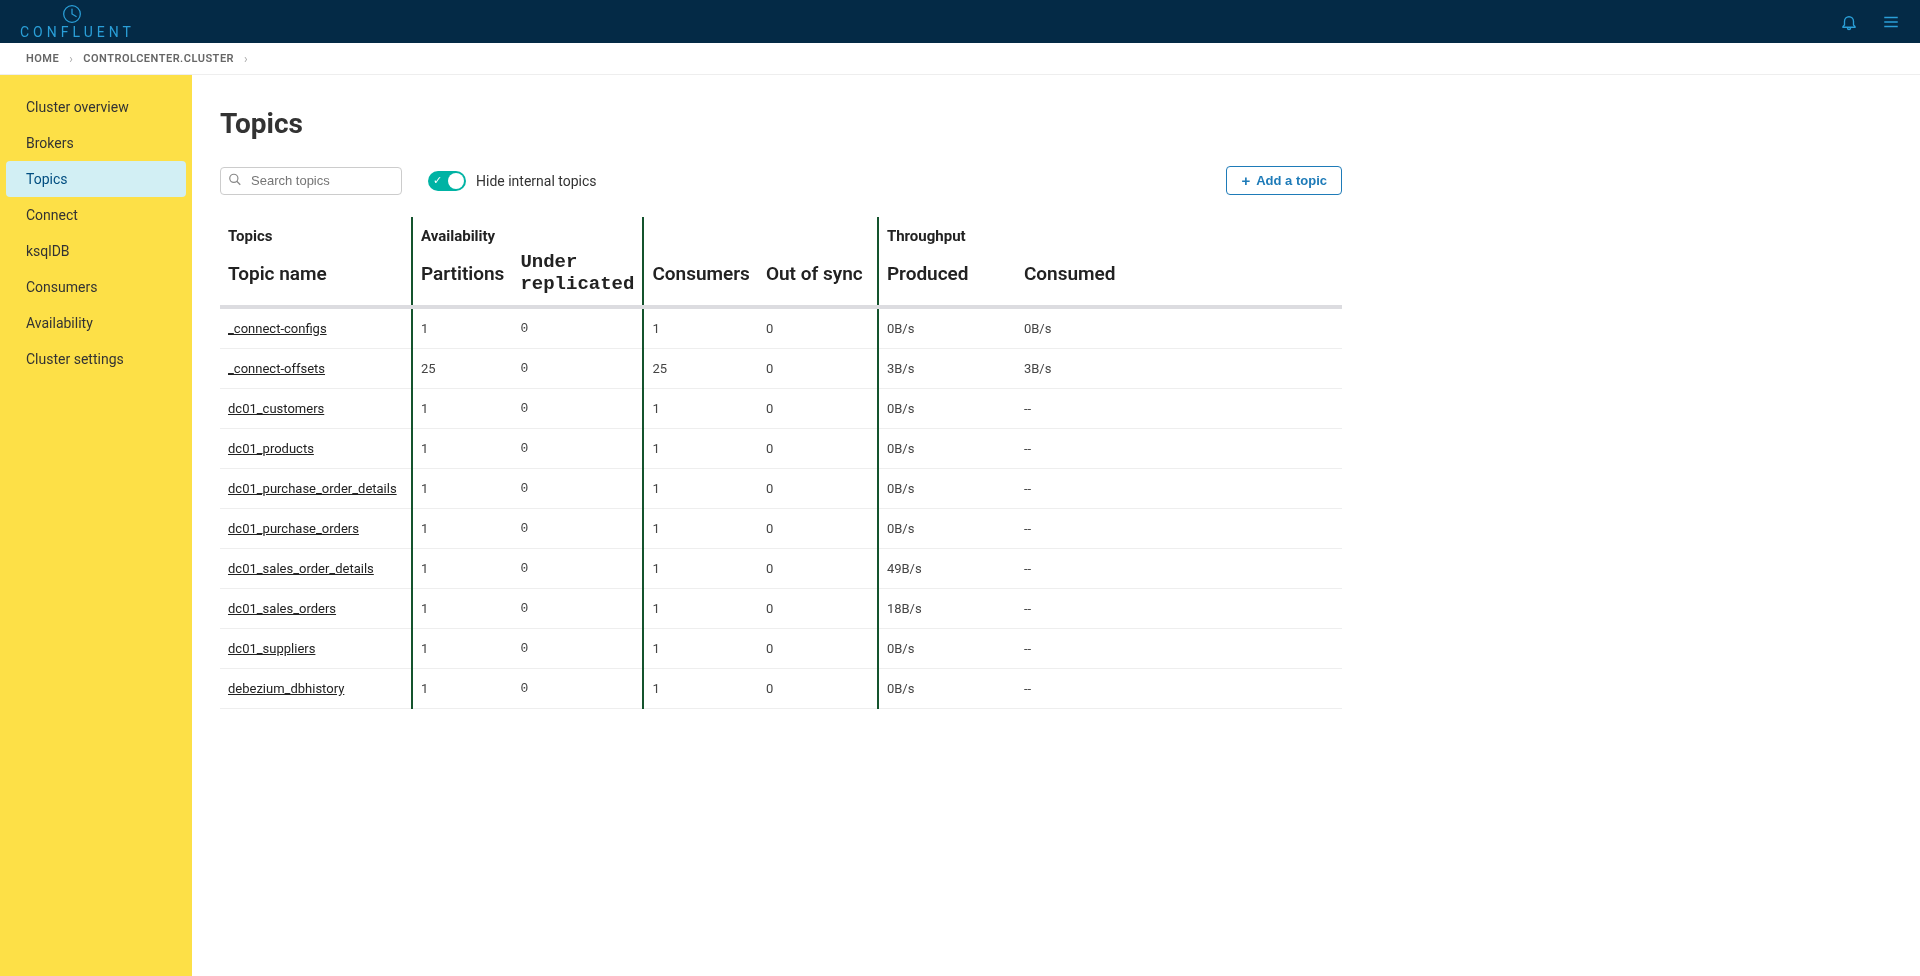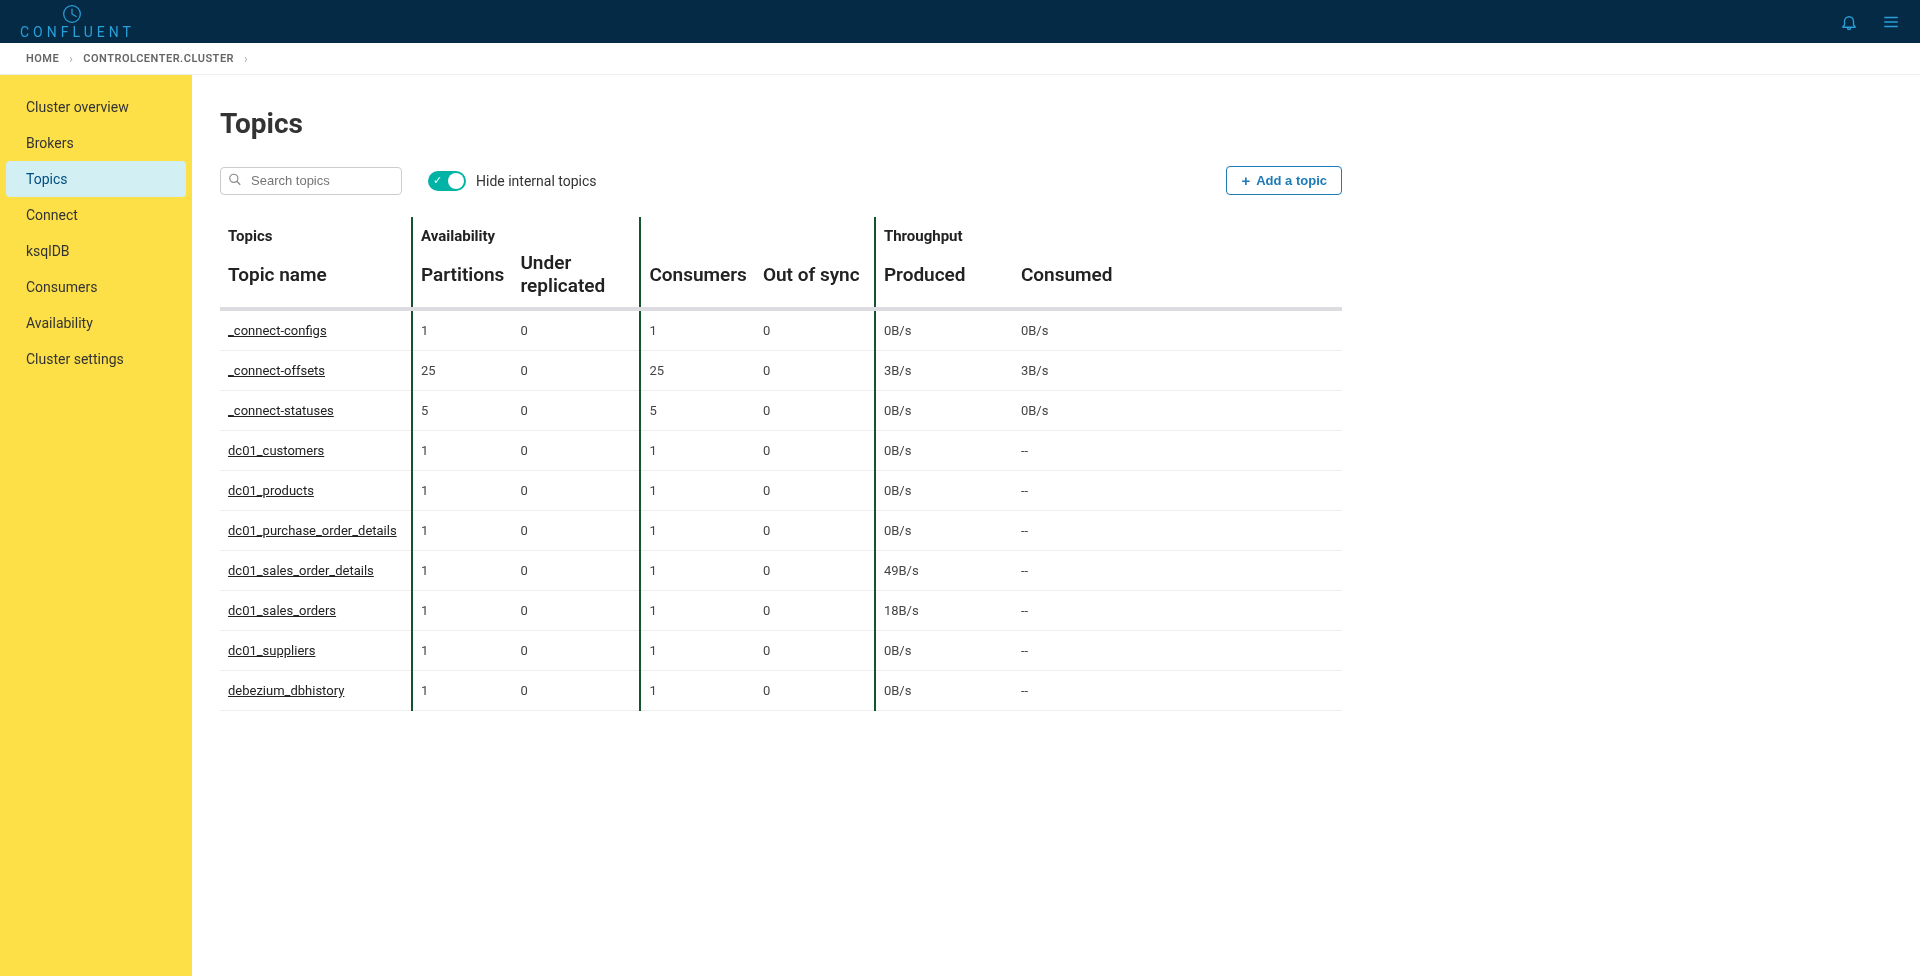--- a/index.html
+++ b/index.html
@@ -29,21 +29,21 @@
   .add-topic-btn { margin-left: auto; display: flex; align-items: center; gap: 6px; padding: 6px 14px; border: 1px solid #1e7bb8; color: #1e7bb8; background: #fff; border-radius: 4px; font-size: 13px; font-weight: 600; cursor: pointer; }
   .add-topic-btn .plus { font-size: 15px; line-height:1;}
   table.topics { width: 100%; border-collapse: collapse; }
   .group-header td { padding: 10px 8px 2px; font-weight: 700; font-size: 15px; color: #222;}
   .col-header td { padding: 4px 8px 10px; font-weight: 600; font-size: 19px; color: #222; border-bottom: 4px solid #dcdce0;}
   tbody tr.data-row td { padding: 12px 8px; border-bottom: 1px solid #eee; font-size: 13px; color: #444;}
   tbody tr.data-row td.topic-name a { color: #222; text-decoration: underline; }
   .vline { border-left: 2px solid #14532d; }
   .col-topic{width:192px; padding-left:8px;}
   .col-part{width:96px;}
-  .col-under{width:128px;}
+  .col-under{width:128px;font-family:Liberation Mono, monospace;}
   .col-foll{width:80px;}
   .col-out{width:120px;}
   .col-prod{width:138px;}
   .col-cons{width:auto;}
 </style>
 </head>
 <body>
 
 <div class="header-bar">
   <div class="logo">
@@ -147,48 +147,48 @@
           <tr class="data-row">
             <td class="topic-name col-topic"><a href="#">_connect-offsets</a></td>
             <td class="vline col-part">25</td>
             <td class="col-under">0</td>
             <td class="vline col-foll">25</td>
             <td class="col-out">0</td>
             <td class="vline col-prod">3B/s</td>
             <td class="col-cons">3B/s</td>
           </tr>
           <tr class="data-row">
-            <td class="topic-name col-topic"><a href="#">_connect-statuses</a></td>
-            <td class="vline col-part">5</td>
-            <td class="col-under">0</td>
-            <td class="vline col-foll">5</td>
-            <td class="col-out">0</td>
-            <td class="vline col-prod">0B/s</td>
-            <td class="col-cons">0B/s</td>
-          </tr>
-          <tr class="data-row">
             <td class="topic-name col-topic"><a href="#">dc01_customers</a></td>
             <td class="vline col-part">1</td>
             <td class="col-under">0</td>
             <td class="vline col-foll">1</td>
             <td class="col-out">0</td>
             <td class="vline col-prod">0B/s</td>
             <td class="col-cons">--</td>
           </tr>
           <tr class="data-row">
             <td class="topic-name col-topic"><a href="#">dc01_products</a></td>
             <td class="vline col-part">1</td>
             <td class="col-under">0</td>
             <td class="vline col-foll">1</td>
             <td class="col-out">0</td>
             <td class="vline col-prod">0B/s</td>
             <td class="col-cons">--</td>
           </tr>
           <tr class="data-row">
             <td class="topic-name col-topic"><a href="#">dc01_purchase_order_details</a></td>
+            <td class="vline col-part">1</td>
+            <td class="col-under">0</td>
+            <td class="vline col-foll">1</td>
+            <td class="col-out">0</td>
+            <td class="vline col-prod">0B/s</td>
+            <td class="col-cons">--</td>
+          </tr>
+          <tr class="data-row">
+            <td class="topic-name col-topic"><a href="#">dc01_purchase_orders</a></td>
             <td class="vline col-part">1</td>
             <td class="col-under">0</td>
             <td class="vline col-foll">1</td>
             <td class="col-out">0</td>
             <td class="vline col-prod">0B/s</td>
             <td class="col-cons">--</td>
           </tr>
           <tr class="data-row">
             <td class="topic-name col-topic"><a href="#">dc01_sales_order_details</a></td>
             <td class="vline col-part">1</td>

